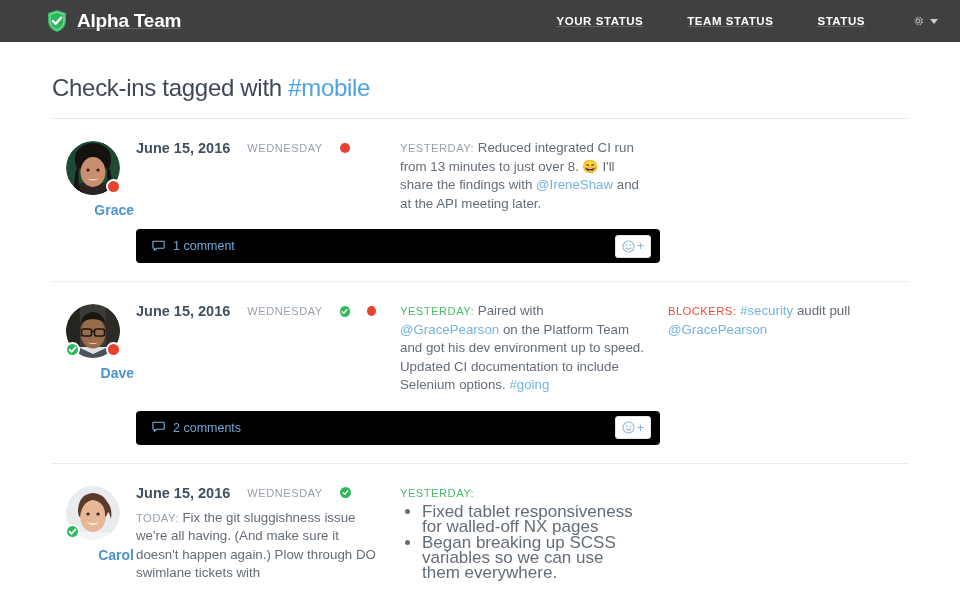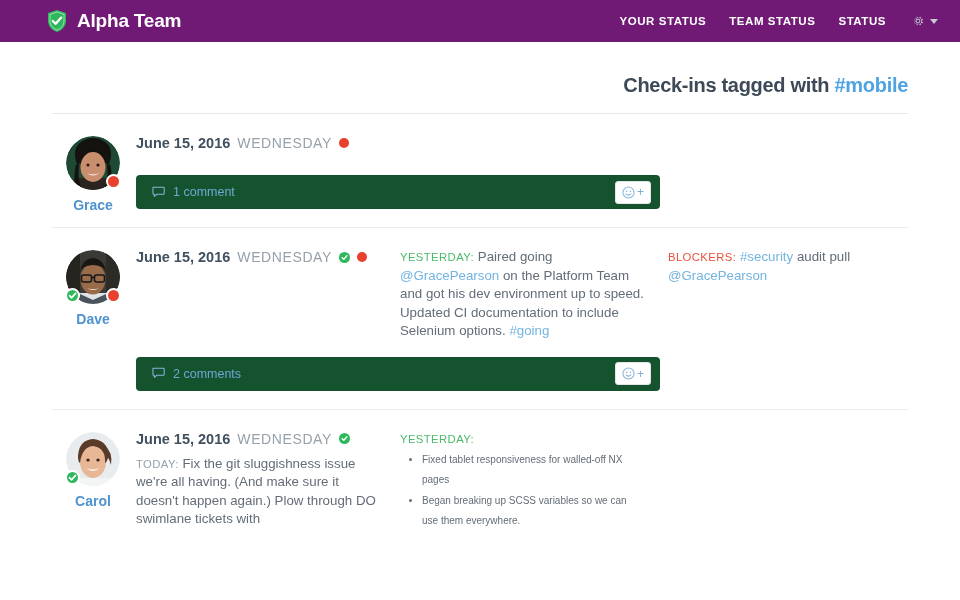--- a/index.html
+++ b/index.html
@@ -13,25 +13,26 @@
   body {
     font-family: "Liberation Sans", sans-serif;
     background: #ffffff;
     color: #5a6672;
     -webkit-font-smoothing: antialiased;
   }
 
   
   .topnav {
     height: 42px;
-    background: #701a75;
+    background: #404040;
     display: flex;
     align-items: center;
     padding: 0 22px 0 46px;
     position: relative;
+    text-decoration: underline;
   }
 
   .brand {
     display: flex;
     align-items: center;
     gap: 9px;
   }
 
   .shield-icon {
     width: 22px;
@@ -44,21 +45,21 @@
     font-size: 19px;
     font-weight: bold;
     letter-spacing: -0.2px;
     white-space: nowrap;
   }
 
   .nav-right {
     margin-left: auto;
     display: flex;
     align-items: center;
-    gap: 23px;
+    gap: 44px;
   }
 
   .nav-link {
     color: #ffffff;
     font-size: 11.5px;
     font-weight: bold;
     letter-spacing: 0.55px;
     text-decoration: none;
     white-space: nowrap;
     cursor: pointer;
@@ -78,26 +79,25 @@
     border-right: 4px solid transparent;
     border-top: 5px solid #c5ccd4;
   }
 
   
   .page {
     padding: 0 52px;
   }
 
   .page-title {
-    font-size: 20px;
-    font-weight: bold;
+    font-size: 24px;
+    font-weight: normal;
     color: #3d4956;
     padding: 32px 0 16px 0;
     letter-spacing: -0.3px;
-    text-align: right;
   }
   .page-title .tag {
     color: #4ea3e3;
   }
 
   .title-rule {
     border-bottom: 1px solid #e6e9ec;
     margin-bottom: 0;
   }
 
@@ -105,21 +105,21 @@
   .checkin {
     display: flex;
     padding: 20px 0 0 0;
     border-bottom: 1px solid #ececec;
   }
   .checkin:last-child { border-bottom: none; }
 
   .person {
     width: 82px;
     flex: 0 0 82px;
-    text-align: center;
+    text-align: right;
     padding-top: 2px;
   }
 
   .avatar-wrap {
     position: relative;
     width: 54px;
     height: 54px;
     margin: 0 auto;
   }
 
@@ -161,32 +161,32 @@
     display: flex;
     gap: 0;
   }
   .col-today    { width: 264px; flex: 0 0 264px; padding-right: 24px; }
   .col-yest     { width: 268px; flex: 0 0 268px; padding-right: 24px; }
   .col-blockers { flex: 1; min-width: 0; }
 
   .dateline {
     display: flex;
     align-items: center;
-    gap: 7px;
+    gap: 17px;
     margin-bottom: 7px;
     height: 18px;
   }
   .date-text {
     font-size: 14.5px;
     font-weight: bold;
     color: #41505f;
     white-space: nowrap;
   }
   .weekday {
-    font-size: 14px;
+    font-size: 11px;
     color: #97a1ab;
     letter-spacing: 0.6px;
     white-space: nowrap;
   }
   .dot-red {
     width: 10px; height: 10px; border-radius: 50%;
     background: #e8412e; display:inline-block;
   }
   .dot-green {
     width: 11px; height: 11px; border-radius: 50%;
@@ -218,31 +218,31 @@
     font-weight: normal;
   }
   .tagref { color: #73b4e0; }
   .mention { color: #73b4e0; }
 
   .bullets {
     margin: 2px 0 0 0;
     padding-left: 22px;
   }
   .bullets li {
-    font-size: 10px;
-    line-height: 20px;
+    font-size: 17px;
+    line-height: 15px;
     color: #636d78;
     margin-bottom: 1px;
   }
 
   
   .cbar {
     margin-top: 16px;
     margin-bottom: 18px;
-    background: #14532d;
+    background: #000000;
     border-radius: 4px;
     height: 34px;
     display: flex;
     align-items: center;
     padding: 0 9px 0 16px;
     width: 524px;
   }
   .cbar-left {
     display: flex;
     align-items: center;
@@ -338,20 +338,23 @@
           <div class="person-name">Grace</div>
         </div>
         <div class="content">
           <div class="cols">
             <div class="col-today">
               <div class="dateline">
                 <span class="date-text">June 15, 2016</span>
                 <span class="weekday">WEDNESDAY</span>
                 <span class="dot-red"></span>
               </div>
+            </div>
+            <div class="col-yest">
+              <div class="body-text"><span class="lbl-yest ">YESTERDAY:</span> <span>Reduced integrated CI run from 13 minutes to just over 8. </span><span class="emoji">😄</span><span> I'll share the findings with </span><span class="mention">@IreneShaw</span><span> and at the API meeting later.</span></div>
             </div>
           </div>
           <div class="cbar">
             <div class="cbar-left">
               <span>
                 <svg class="comment-icon" viewBox="0 0 16 15">
                   <path d="M1 1.5h12.2a.8.8 0 01.8.8v6.4a.8.8 0 01-.8.8H5.6L2.6 12V9.5H1.8a.8.8 0 01-.8-.8V2.3A.8.8 0 011.8 1.5z" fill="none" stroke="#86b5dd" stroke-width="1.2" stroke-linejoin="round"></path>
                 </svg>
               </span>
               <span class="cbar-count">1 comment</span>
@@ -410,21 +413,21 @@
                 <span class="weekday">WEDNESDAY</span>
                 <span class="dot-green">
                   <svg viewBox="0 0 10 10">
                     <path d="M1.7 5.2 L4 7.5 L8.4 2.6" fill="none" stroke="#ffffff" stroke-width="2" stroke-linecap="round" stroke-linejoin="round"></path>
                   </svg>
                 </span>
                 <span class="dot-red"></span>
               </div>
             </div>
             <div class="col-yest">
-              <div class="body-text"><span class="lbl-yest done">YESTERDAY:</span> <span>Paired going </span><span class="mention">@GracePearson</span><span> on the Platform Team and got his dev environment up to speed. Updated CI documentation to include Selenium options. </span><span class="tagref">#going</span></div>
+              <div class="body-text"><span class="lbl-yest done">YESTERDAY:</span> <span>Paired with </span><span class="mention">@GracePearson</span><span> on the Platform Team and got his dev environment up to speed. Updated CI documentation to include Selenium options. </span><span class="tagref">#going</span></div>
             </div>
             <div class="col-blockers">
               <div class="body-text"><span class="lbl-blockers">BLOCKERS:</span> <span class="tagref">#security</span><span> audit pull </span><span class="mention">@GracePearson</span></div>
             </div>
           </div>
           <div class="cbar">
             <div class="cbar-left">
               <span>
                 <svg class="comment-icon" viewBox="0 0 16 15">
                   <path d="M1 1.5h12.2a.8.8 0 01.8.8v6.4a.8.8 0 01-.8.8H5.6L2.6 12V9.5H1.8a.8.8 0 01-.8-.8V2.3A.8.8 0 011.8 1.5z" fill="none" stroke="#86b5dd" stroke-width="1.2" stroke-linejoin="round"></path>

